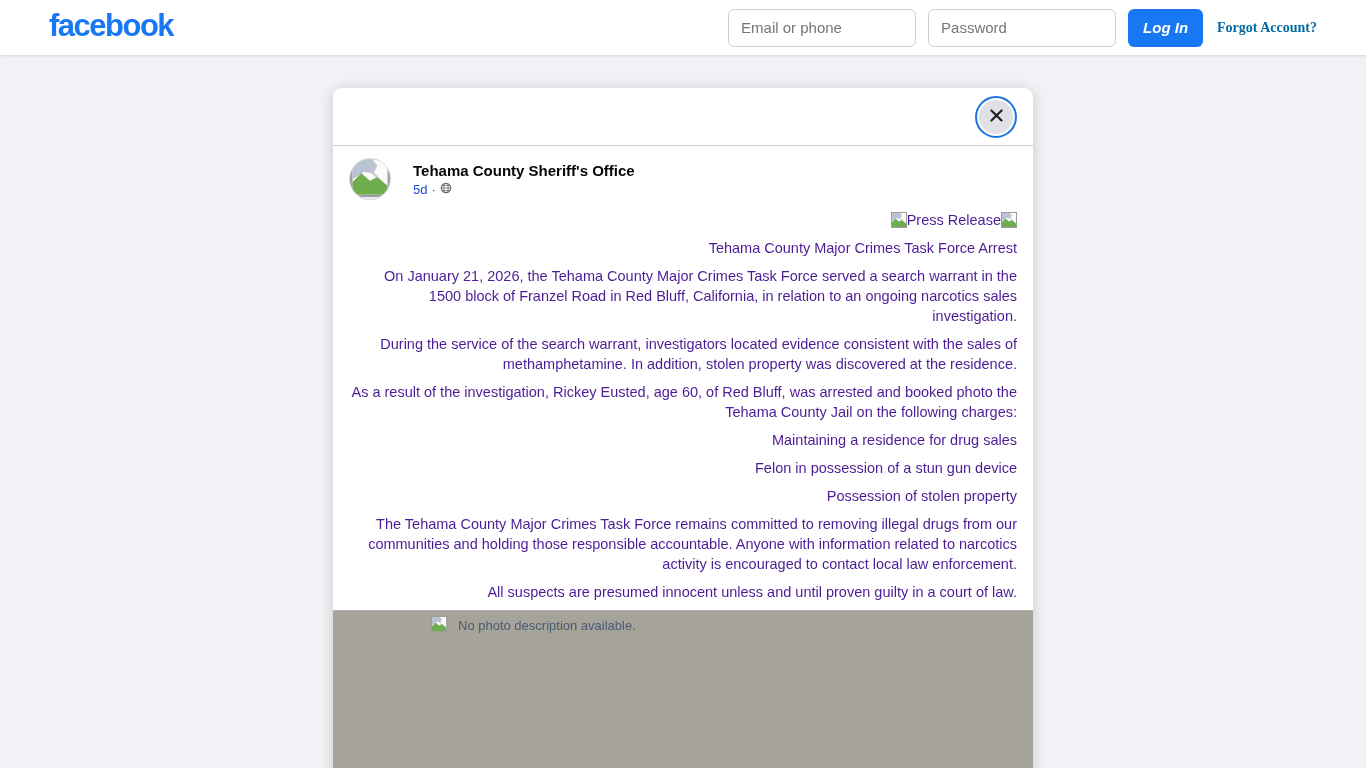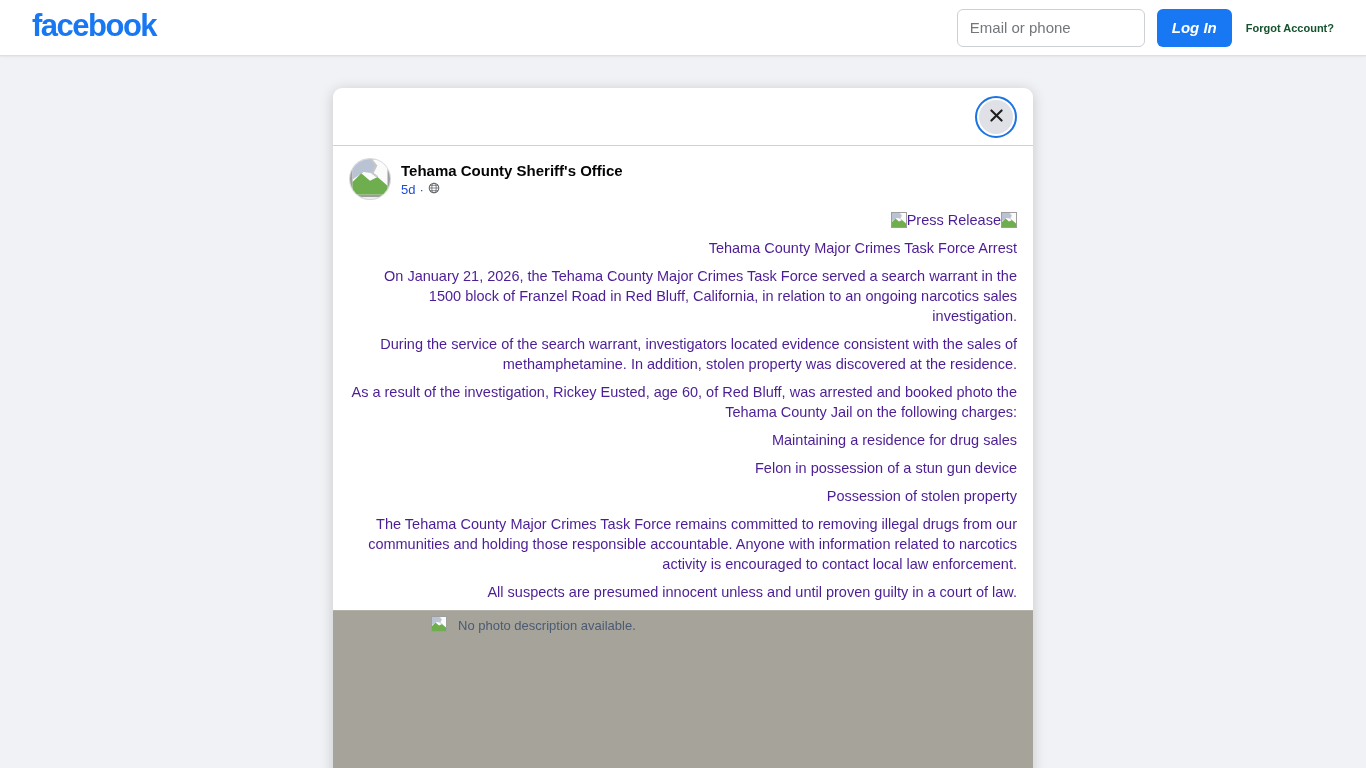--- a/index.html
+++ b/index.html
@@ -15,21 +15,21 @@
   
   .topnav {
     position: absolute;
     top: 0; left: 0; right: 0;
     height: 56px;
     background: #ffffff;
     border-bottom: 1px solid #dddfe2;
     box-shadow: 0 1px 2px rgba(0,0,0,.06);
     display: flex;
     align-items: center;
-    padding: 0 32px;
+    padding: 0 49px;
     z-index: 10;
   }
   .logo {
     font-size: 31px;
     font-weight: bold;
     color: #1877f2;
     letter-spacing: -1.5px;
     cursor: pointer;
     line-height: 1;
     padding-bottom: 4px;
@@ -60,26 +60,27 @@
     color: #fff;
     font-weight: bold;
     font-size: 15px;
     font-family: "Liberation Sans", sans-serif;
     border: none;
     border-radius: 6px;
     cursor: pointer;
     font-style: italic;
   }
   .forgot-link {
-    color: #14532d;
-    font-size: 11px;
+    color: #0369a1;
+    font-size: 14px;
     font-weight: bold;
     text-decoration: none;
     cursor: pointer;
     margin-left: 2px;
+    font-family: Liberation Serif, serif;
   }
 
   
   .modal {
     position: absolute;
     left: 333px;
     top: 88px;
     width: 700px;
     height: 960px;
     background: #fff;
@@ -117,21 +118,21 @@
     cursor: pointer;
     padding: 0;
   }
   .close-btn svg { width: 17px; height: 17px; }
 
   .content { padding: 12px 16px 0; }
 
   .author-row {
     display: flex;
     align-items: center;
-    gap: 10px;
+    gap: 22px;
     margin-bottom: 10px;
   }
   .avatar {
     width: 42px;
     height: 42px;
     border-radius: 50%;
     background: #eceef1;
     border: 1px solid rgba(0,0,0,.09);
     overflow: hidden;
     display: flex;
@@ -215,20 +216,21 @@
   </symbol>
   <symbol id="xmark" viewBox="0 0 16 16">
     <path d="M3.2 3.2 L12.8 12.8 M12.8 3.2 L3.2 12.8" stroke="#1c1e21" stroke-width="2" stroke-linecap="round" fill="none"></path>
   </symbol>
 </svg>
 
 <header class="topnav">
   <div class="logo">facebook</div>
   <div class="auth">
     <input type="text" placeholder="Email or phone" style="">
+    <input type="password" placeholder="Password" style="">
     <button class="login-btn">Log In</button>
     <a class="forgot-link">Forgot Account?</a>
   </div>
 </header>
 
 <section class="modal">
   <div class="modal-header">
     <button class="close-btn">
       <span><svg viewBox="0 0 16 16" width="17" height="17">
             <use href="#xmark"></use>

